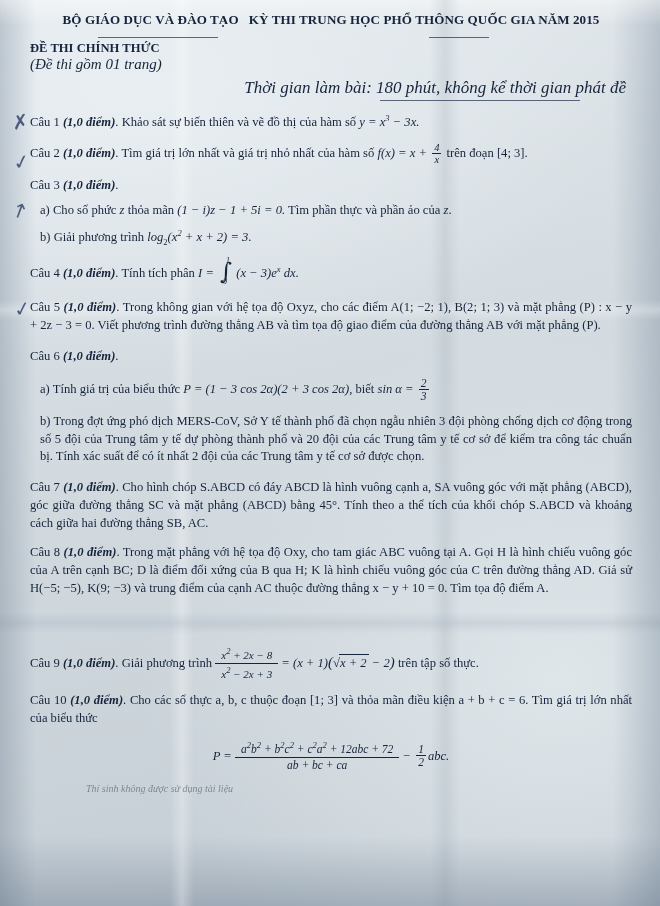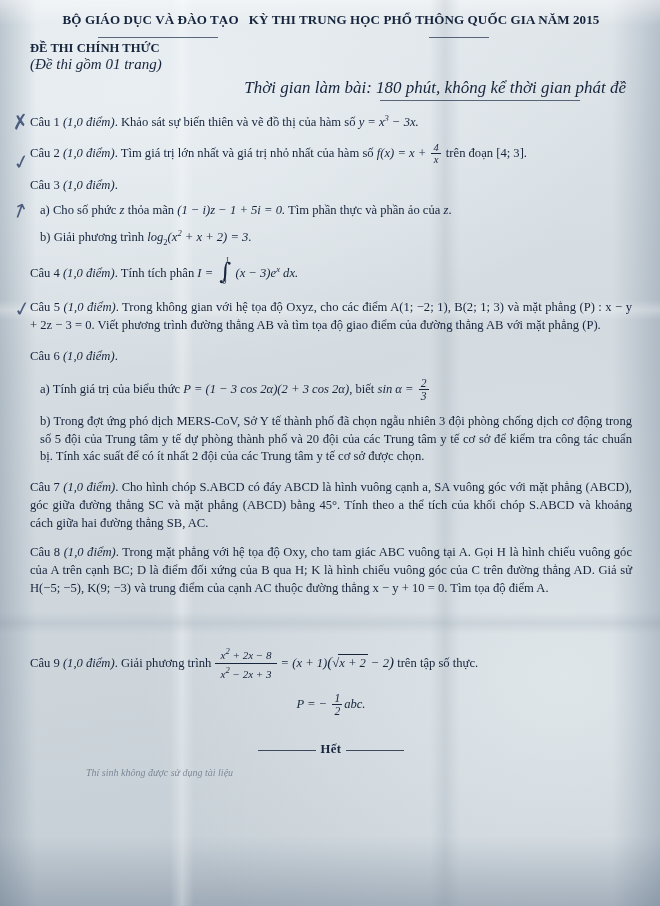--- a/index.html
+++ b/index.html
@@ -102,21 +102,21 @@
     text-align: justify;
   }
   .sub {
     margin-top: 7px;
     font-size: 12.6px;
     line-height: 1.42;
     text-align: justify;
     padding-left: 10px;
   }
   .qlabel { font-weight: normal; }
-  .pt { font-weight: normal; font-style: italic; margin-top: 12px; }
+  .pt { font-weight: bold; font-style: italic; margin-top: 12px; }
   .mathi { font-style: italic; }
 
   
   .frac {
     display: inline-block;
     vertical-align: middle;
     text-align: center;
     font-style: italic;
     line-height: 1.05;
     margin: 0 2px;
@@ -334,26 +334,31 @@
       <span class="mathi">
         <span class="bigfrac" style="font-size:11px;">
           <span class="num">x<sup class="e">2</sup> + 2x − 8</span>
           <span class="den">x<sup class="e">2</sup> − 2x + 3</span>
         </span>
         = (x + 1)<span style="font-size:15px;">(</span>√<span class="sqrt">x + 2</span> − 2<span style="font-size:15px;">)</span>
       </span>
       <span>trên tập số thực.</span>
     </div>
 
+    <div class="q" style="margin-top:11px;">
+      <span class="qlabel">Câu 10</span>
+      <span class="pt">(1,0 điểm)</span><span>. Cho các số thực a, b, c thuộc đoạn [1; 3] và thỏa mãn điều kiện a + b + c = 6. Tìm giá trị lớn nhất của biểu thức</span>
+    </div>
 
     <div class="centered-eq">
       <span class="mathi">P =</span>
+      <span class="bigfrac" style="font-size:11.5px;">
+        <span class="num">a<sup class="e">2</sup>b<sup class="e">2</sup> + b<sup class="e">2</sup>c<sup class="e">2</sup> + c<sup class="e">2</sup>a<sup class="e">2</sup> + 12abc + 72</span>
+        <span class="den">ab + bc + ca</span>
+      </span>
       <span class="mathi">−</span>
       <span class="frac big"><span class="num">1</span><span class="den">2</span></span><span class="mathi">abc.</span>
     </div>
 
-    <div class="foot">
-      <span class="dash"></span><span>Hết</span><span class="dash"></span>
-    </div>
     <div class="foot-note">Thí sinh không được sử dụng tài liệu</div>
 
   </div>
 </div>
 
 </body></html>

